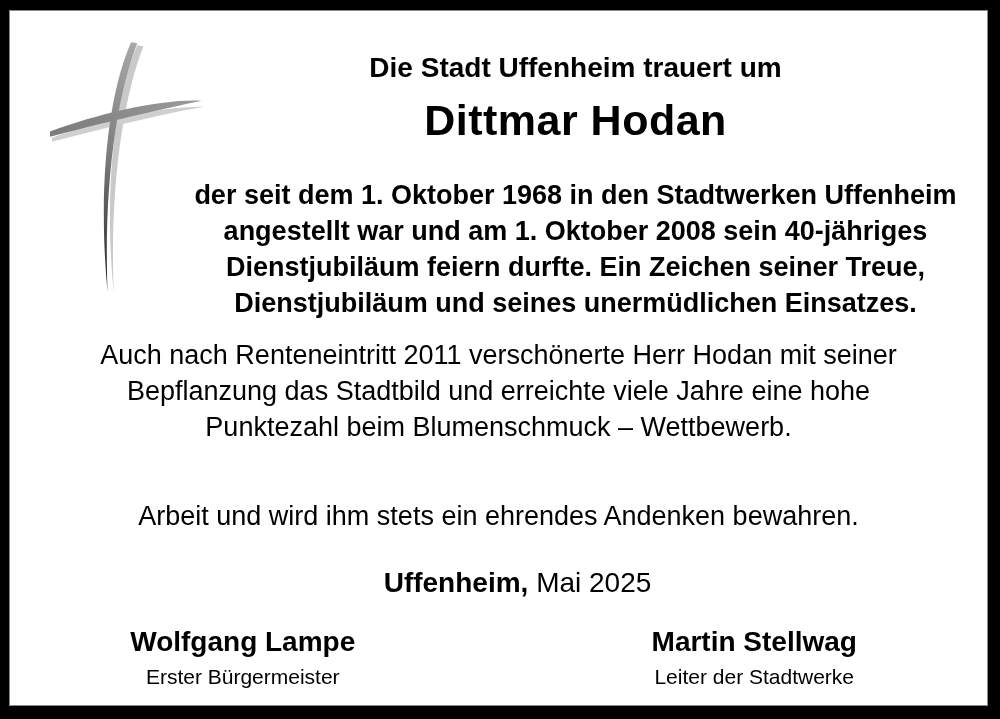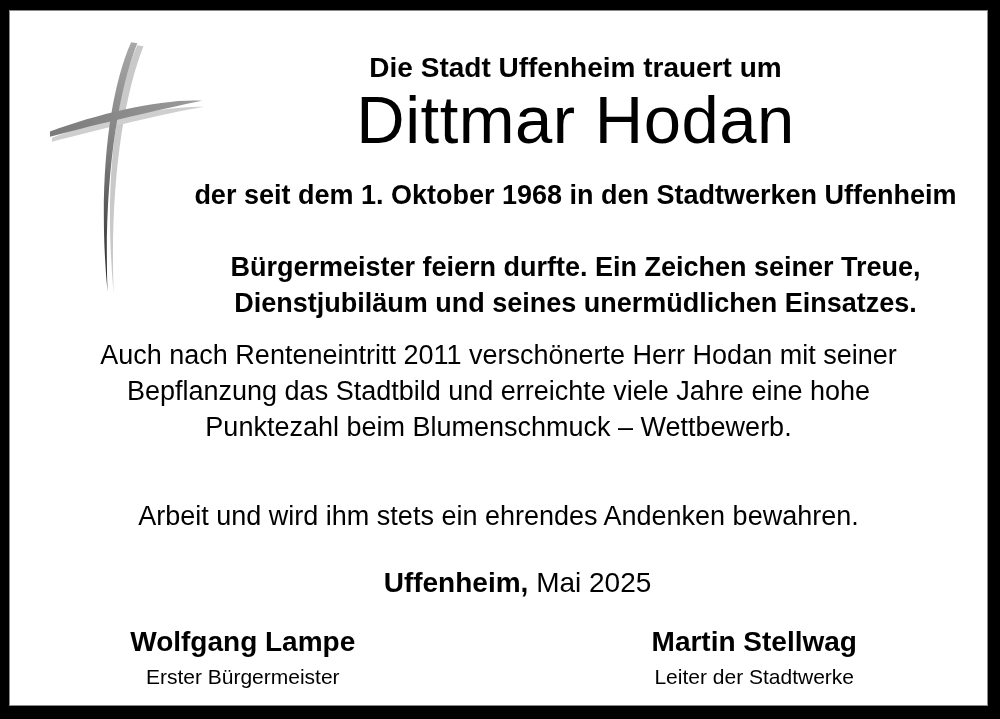--- a/index.html
+++ b/index.html
@@ -37,22 +37,22 @@
     margin: 40px 0 0 154px;
     text-align: center;
   }
   .intro-line {
     font-size: 28px;
     font-weight: bold;
     line-height: 34px;
   }
   .deceased-name {
     margin: 4px 0 0 0;
-    font-size: 67px;
-    font-weight: normal;
+    font-size: 43px;
+    font-weight: bold;
     letter-spacing: 0.5px;
     line-height: 62px;
   }
   .para {
     text-align: center;
     font-size: 27px;
     line-height: 36px;
     margin: 0;
   }
   .para1 { margin-top: 26px; font-weight: bold; }
@@ -113,22 +113,22 @@
 
         <path d="M6 92 C 55 74, 115 60, 154 62 C 115 70, 55 84, 6 97 Z" fill="url(#hgrad)"></path>
       </svg>
     </div>
 
     <div class="header-block">
       <div class="intro-line">Die Stadt Uffenheim trauert um</div>
       <h1 class="deceased-name">Dittmar Hodan</h1>
       <p class="para para1">
         <span>der seit dem 1. Oktober 1968 in den Stadtwerken Uffenheim</span><br>
-        <br>
-        <span>Bürgermeister feiern durfte. Ein Zeichen seiner Treue,</span><br>
+        <span>angestellt war und am 1. Oktober 2008 sein 40-jähriges</span><br>
+        <span>Dienstjubiläum feiern durfte. Ein Zeichen seiner Treue,</span><br>
         <span>Dienstjubiläum und seines unermüdlichen Einsatzes.</span>
       </p>
     </div>
 
     <p class="para para2">
       <span>Auch nach Renteneintritt 2011 verschönerte Herr Hodan mit seiner</span><br>
       <span>Bepflanzung das Stadtbild und erreichte viele Jahre eine hohe</span><br>
       <span>Punktezahl beim Blumenschmuck – Wettbewerb.</span>
     </p>
 

